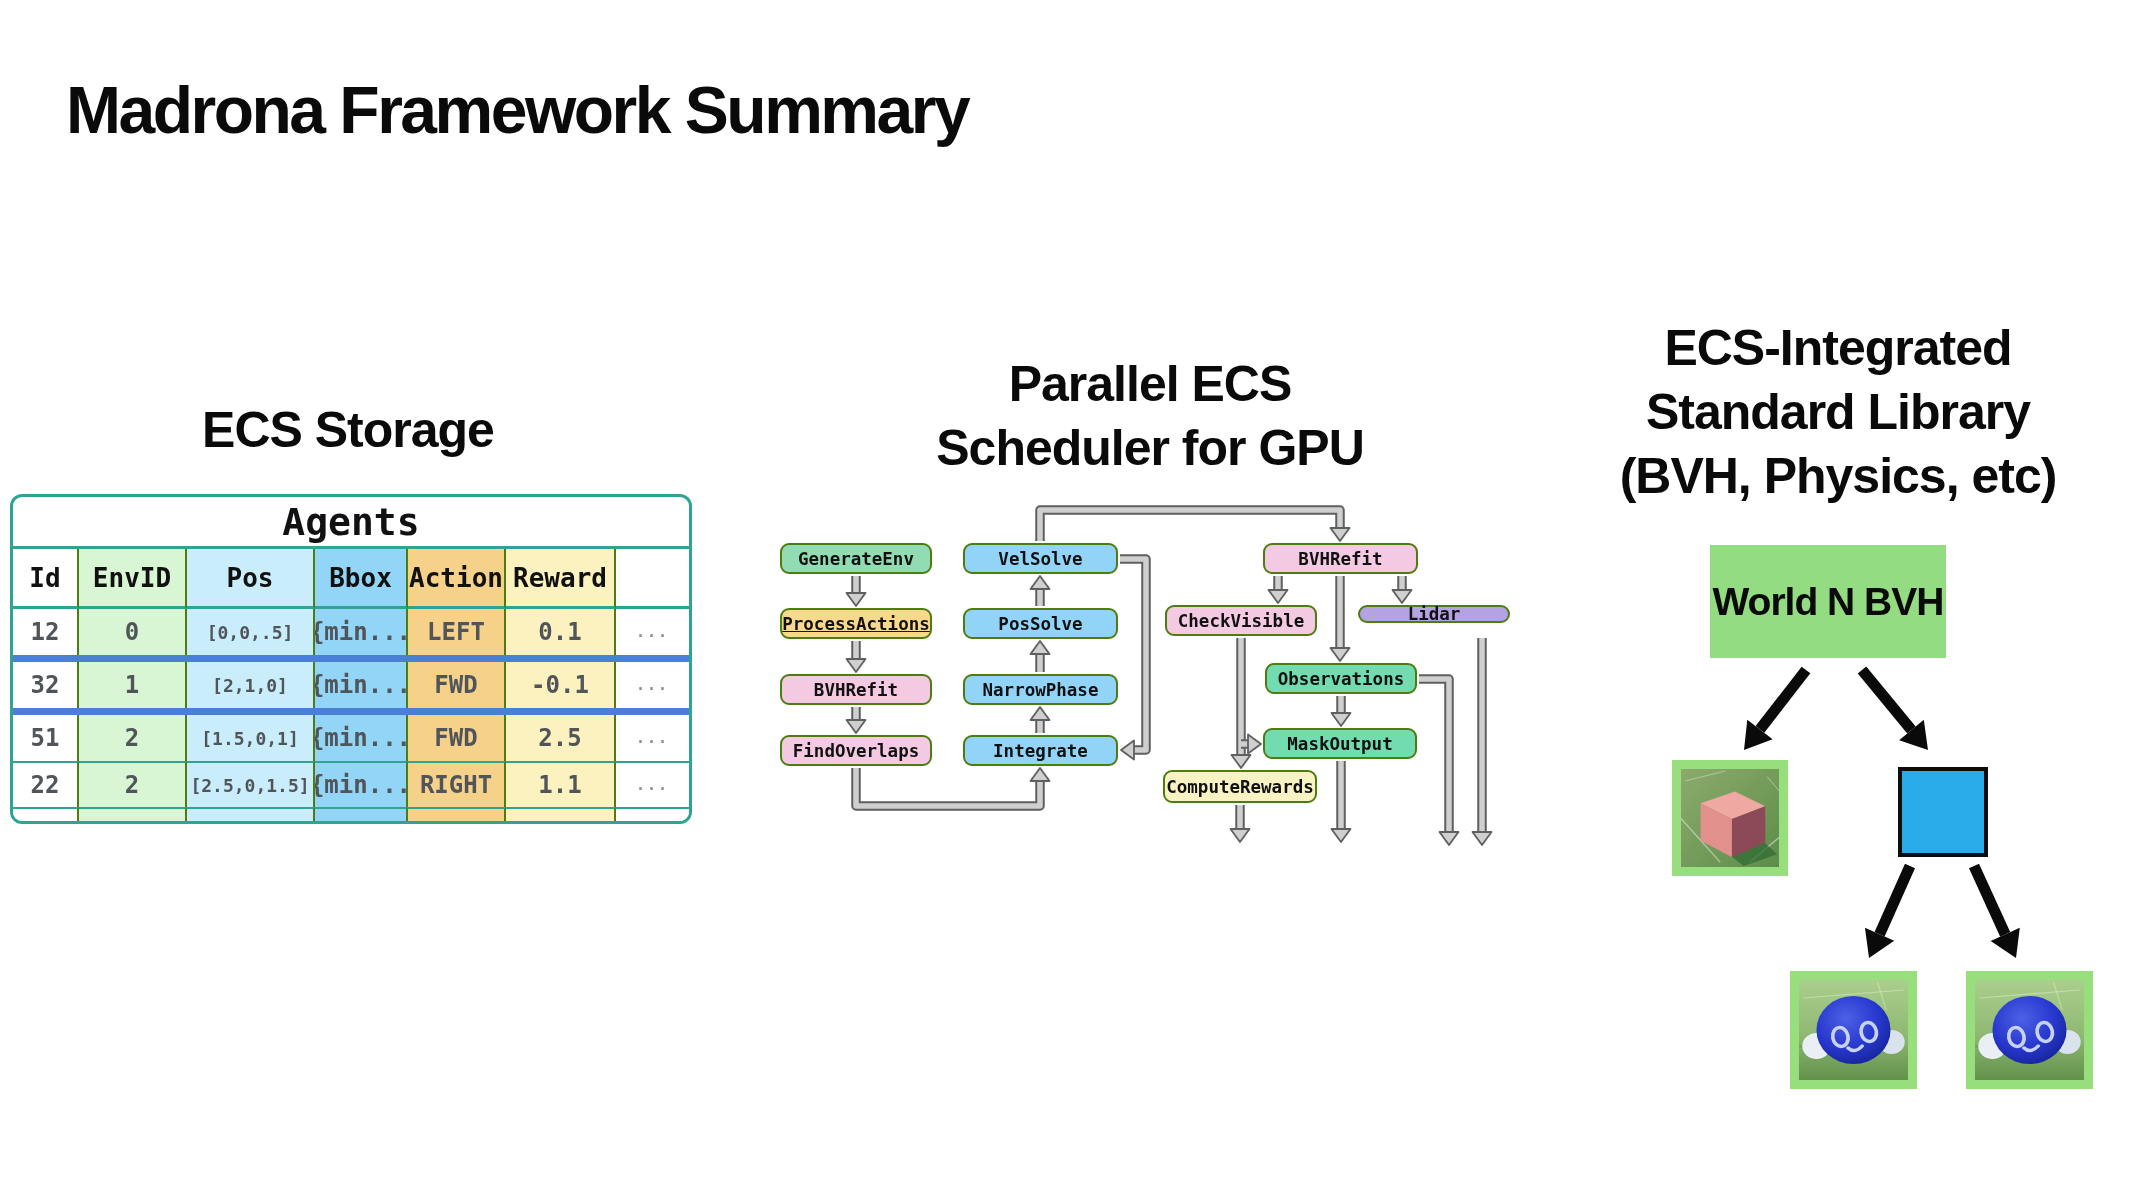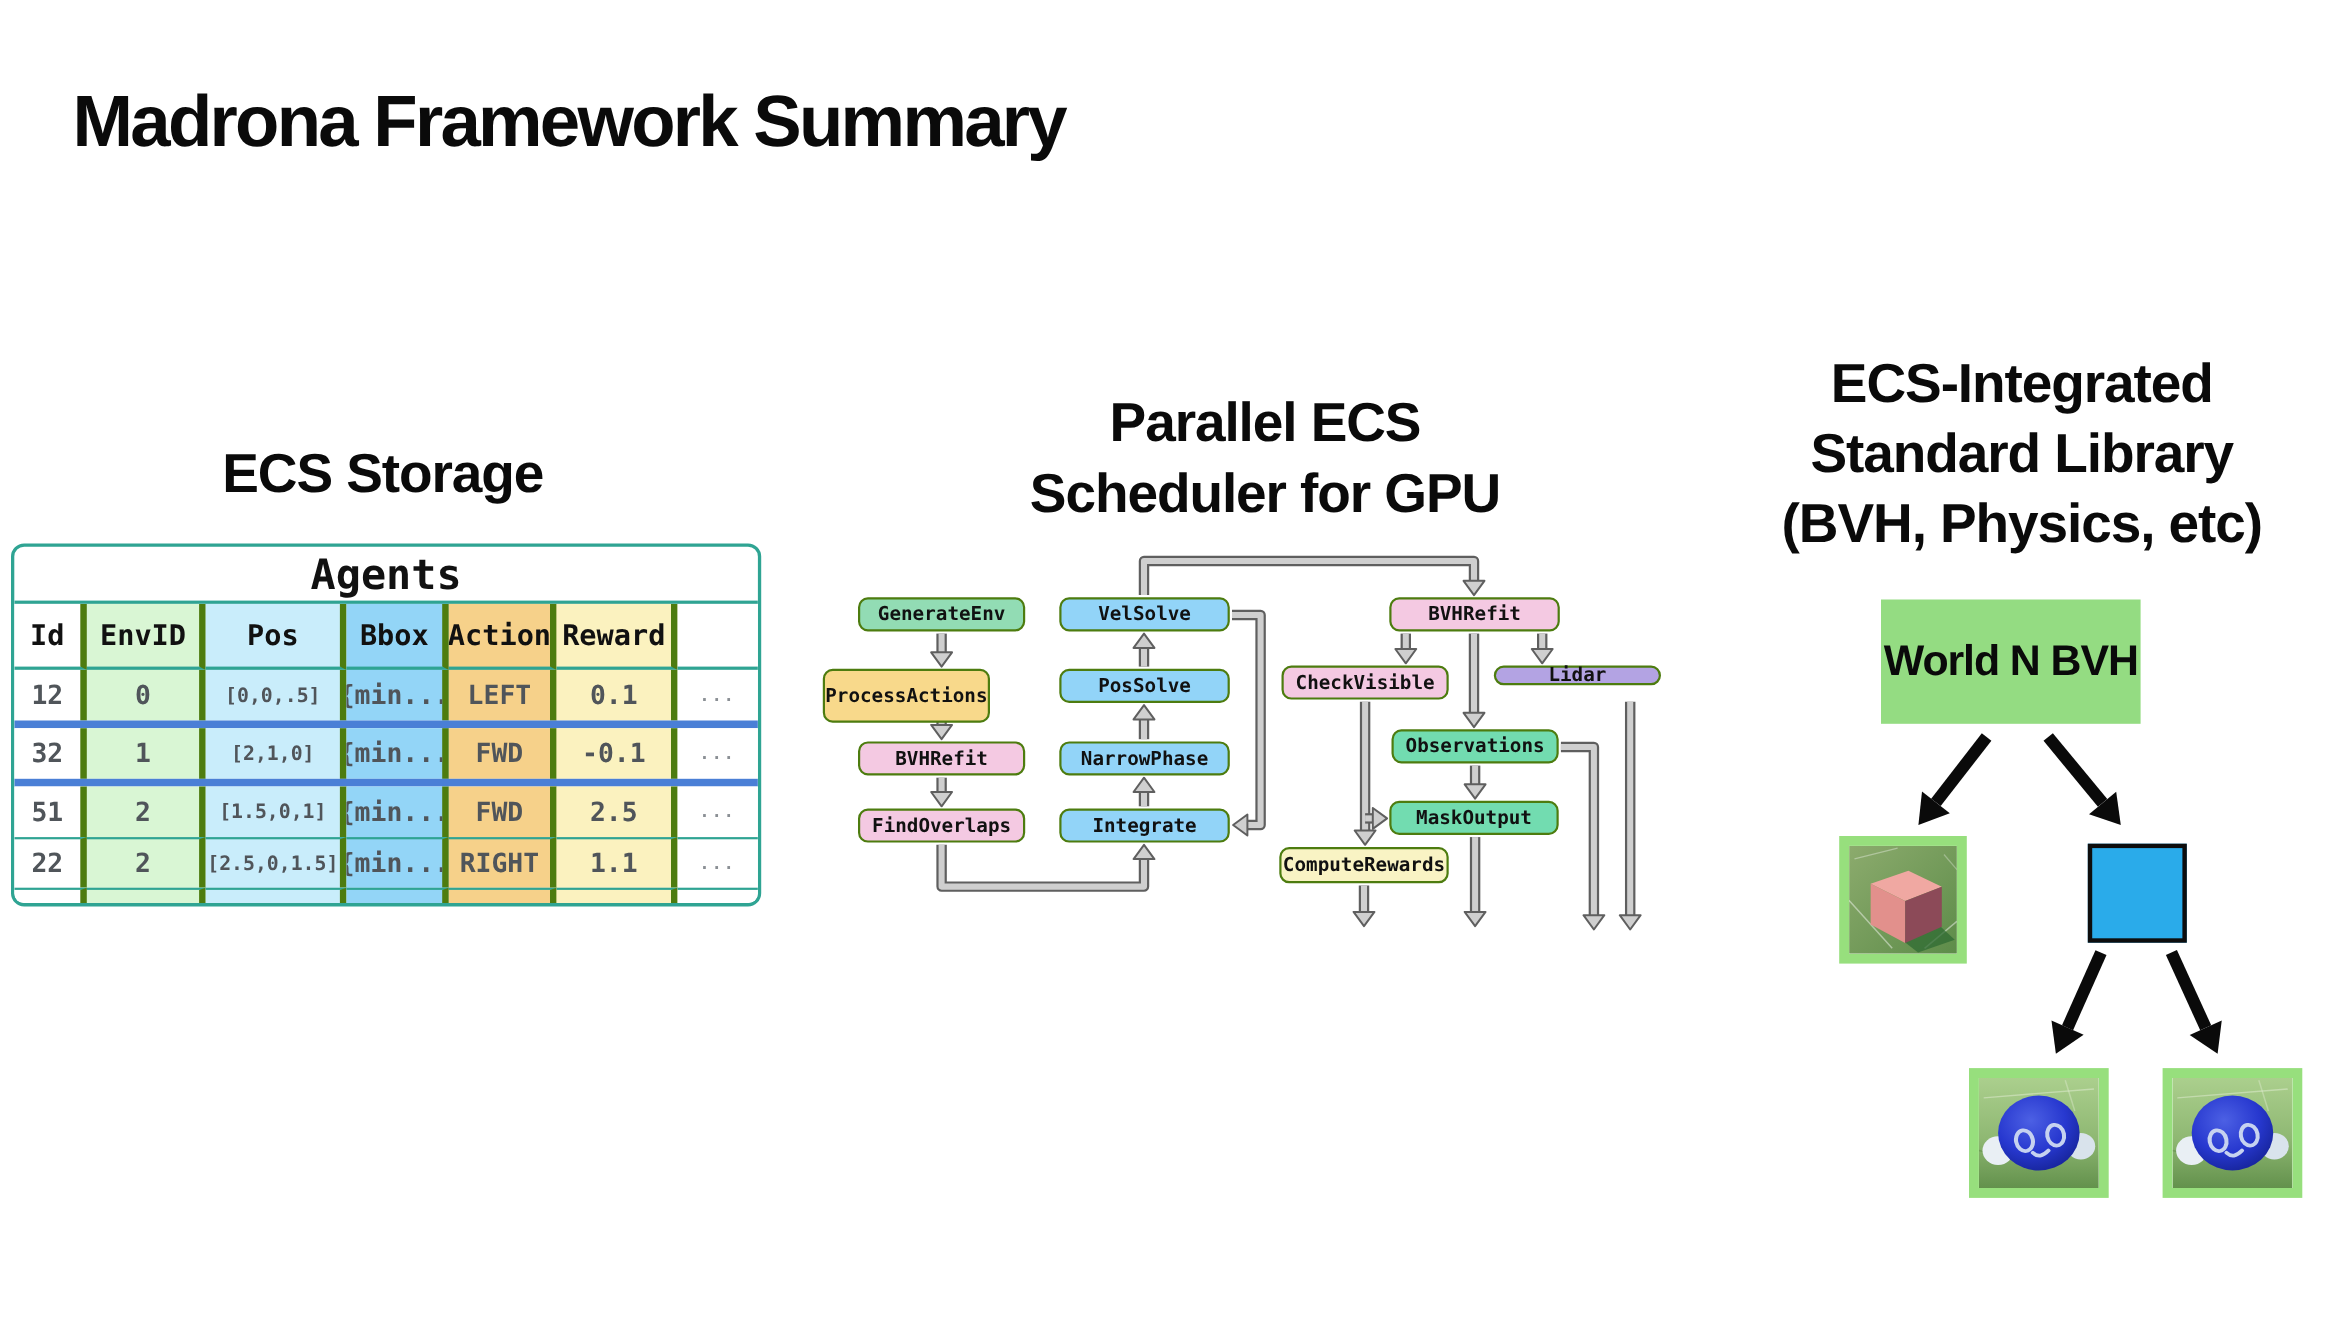--- a/index.html
+++ b/index.html
@@ -15,21 +15,21 @@
   #lib-heading{left:1568px;top:316px;width:540px;}
 
   
   #ecs-table{left:10px;top:494px;width:676px;border:3px solid #2fa493;border-radius:12px;overflow:hidden;
     display:grid;background:#fff;
     grid-template-columns:66px 108px 128px 93px 98px 110px auto;
     grid-template-rows:52px 60px 46px 7px 46px 7px 46px 46px 14px;
     font-family:"DejaVu Sans Mono",monospace;}
   .t-title{grid-column:1/-1;border-bottom:3px solid #2fa493;display:flex;align-items:center;justify-content:center;
     font-size:38px;font-weight:700;color:#111;}
-  .cell{display:flex;align-items:center;justify-content:center;border-right:6px solid #4d7c0f;overflow:hidden;}
+  .cell{display:flex;align-items:center;justify-content:center;border-right:2px solid #4d7c0f;overflow:hidden;}
   .cell.last{border-right:none;}
   .hdr{border-bottom:3px solid #2fa493;font-size:26px;font-weight:700;color:#111;}
   .dat{font-size:24px;font-weight:700;color:#50555a;}
   .dat.c-pos{font-size:18px;}
   .dots{font-size:15px;color:#8a8f94;letter-spacing:2px;}
   .sep{grid-column:1/-1;background:#4a7fd6;}
   .topline{border-top:2px solid #2fa493;}
   .c-id{background:#ffffff;}
   .c-env{background:#d9f6d4;}
   .c-pos{background:#c9edfb;}
@@ -211,21 +211,21 @@
   <div class="cell c-reward topline"></div>
   <div class="cell c-dots topline last"></div>
 </div>
 
 <div class="abs sec-heading" id="sched-heading">
   <div>Parallel ECS</div>
   <div>Scheduler for GPU</div>
 </div>
 
 <div class="flow-node n-green" style="left:780px;top:543px;width:152px;height:31px;">GenerateEnv</div>
-<div class="flow-node n-orange" style="left:748px;top:608px;width:152px;height:49px;">ProcessActions</div>
+<div class="flow-node n-orange" style="left:780px;top:608px;width:152px;height:31px;text-decoration:underline;">ProcessActions</div>
 <div class="flow-node n-pink" style="left:780px;top:674px;width:152px;height:31px;">BVHRefit</div>
 <div class="flow-node n-pink" style="left:780px;top:735px;width:152px;height:31px;">FindOverlaps</div>
 <div class="flow-node n-blue" style="left:963px;top:543px;width:155px;height:31px;">VelSolve</div>
 <div class="flow-node n-blue" style="left:963px;top:608px;width:155px;height:31px;">PosSolve</div>
 <div class="flow-node n-blue" style="left:963px;top:674px;width:155px;height:31px;">NarrowPhase</div>
 <div class="flow-node n-blue" style="left:963px;top:735px;width:155px;height:31px;">Integrate</div>
 <div class="flow-node n-pink" style="left:1263px;top:543px;width:155px;height:31px;">BVHRefit</div>
 <div class="flow-node n-pink" style="left:1165px;top:605px;width:152px;height:31px;">CheckVisible</div>
 <div class="flow-node n-purple" style="left:1358px;top:605px;width:152px;height:18px;">Lidar</div>
 <div class="flow-node n-teal" style="left:1265px;top:663px;width:152px;height:31px;">Observations</div>

